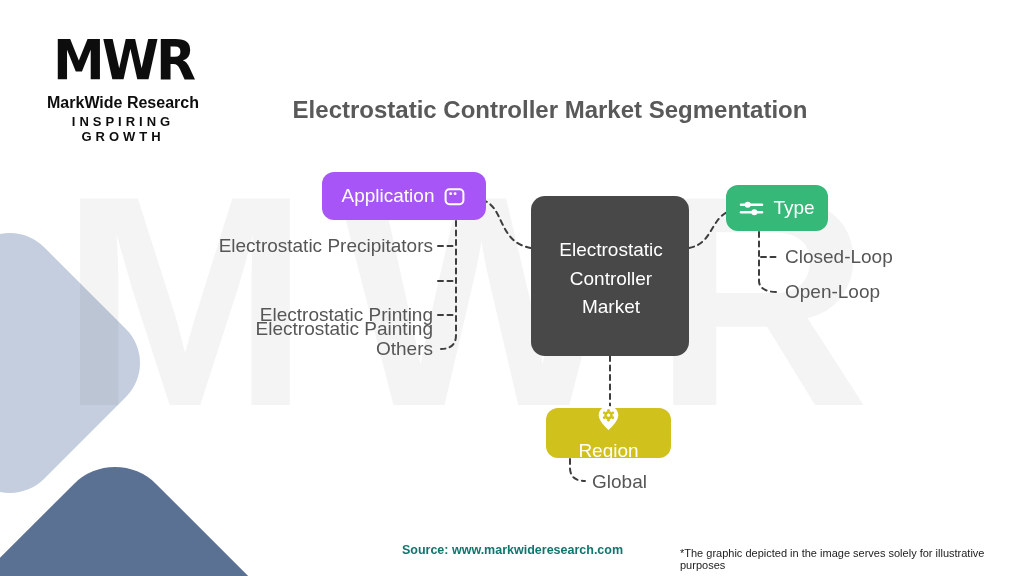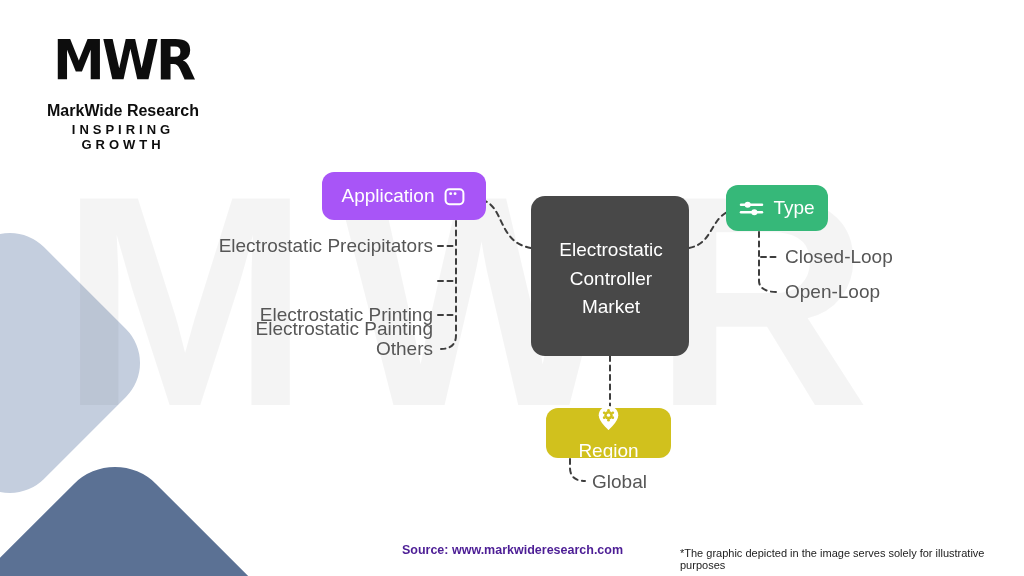--- a/index.html
+++ b/index.html
@@ -13,21 +13,21 @@
   .shape-slate{width:300px;height:300px;background:#5b7194;border-radius:58px;left:-35px;top:505px;}
 
   
   .watermark{position:absolute;left:60px;top:128px;font-size:300px;font-weight:700;
              color:#000;opacity:0.04;letter-spacing:30px;white-space:nowrap;user-select:none;}
 
   
   .logo{position:absolute;left:38px;top:34px;width:170px;text-align:center;color:#0d0d0d;}
   .logo-mark{font-size:52px;font-weight:800;letter-spacing:-3px;line-height:1;
              transform:scaleY(1.05);font-family:"DejaVu Sans",sans-serif;}
-  .logo-name{font-size:16px;font-weight:700;margin-top:16px;letter-spacing:0px;}
+  .logo-name{font-size:16px;font-weight:700;margin-top:8px;letter-spacing:0px;}
   .logo-tagline{font-size:13px;font-weight:700;letter-spacing:4px;margin-top:2px;}
 
   
   .title{position:absolute;left:270px;top:96px;width:560px;text-align:center;
          font-size:24px;font-weight:700;color:#595959;}
 
   
   svg.connectors{position:absolute;left:0;top:0;}
   svg.connectors path{fill:none;stroke:#3d3d3d;stroke-width:2;stroke-dasharray:5 4.5;stroke-linecap:round;}
 
@@ -44,21 +44,21 @@
   
   .leaf{position:absolute;font-size:19px;color:#565656;white-space:nowrap;}
   .leaf-right{right:591px;text-align:right;}
   .leaf-left{left:785px;text-align:left;}
   .lf-0{top:235px;} .lf-1{top:270px;margin-top:48px;} .lf-2{top:304px;} .lf-3{top:338px;}
   .rt-0{top:246px;} .rt-1{top:281px;}
   .leaf-global{left:592px;top:471px;}
 
   
   .footer-source{position:absolute;left:340px;top:543px;width:345px;text-align:center;
-                 font-size:12.5px;font-weight:700;color:#4c1d95;}
+                 font-size:12.5px;font-weight:700;color:#0f766e;}
   .footer-disclaimer{position:absolute;left:680px;top:547px;width:335px;
                      font-size:11px;color:#222;}
 
   .icon{display:inline-flex;align-items:center;justify-content:center;flex:0 0 auto;}
 </style>
 </head>
 <body>
 
 <div class="stage">
 
@@ -66,20 +66,21 @@
   <div class="shape shape-slate"></div>
 
   <div class="watermark">MWR</div>
 
   <div class="logo">
     <div class="logo-mark">MWR</div>
     <div class="logo-name">MarkWide Research</div>
     <div class="logo-tagline">INSPIRING GROWTH</div>
   </div>
 
+  <div class="title">Electrostatic Controller Market Segmentation</div>
 
   <svg class="connectors" width="1024" height="576" viewBox="0 0 1024 576" aria-hidden="true">
     <path d="M482,200 C505,206 497,242 531,248" style="stroke: rgb(61, 61, 61);"></path>
     <path d="M689,248 C716,243 709,212 738,209" style="stroke: rgb(61, 61, 61);"></path>
     <path d="M456,221 L456,335 C456,345 450,349 441,349" style="stroke: rgb(61, 61, 61);"></path>
     <path d="M438,246 L456,246" style="stroke: rgb(61, 61, 61);"></path>
     <path d="M438,281 L456,281" style="stroke: rgb(61, 61, 61);"></path>
     <path d="M438,315 L456,315" style="stroke: rgb(61, 61, 61);"></path>
     <path d="M759,232 L759,281 C759,288 766,292 776,292" style="stroke: rgb(61, 61, 61);"></path>
     <path d="M761,257 L776,257" style="stroke: rgb(61, 61, 61);"></path>

